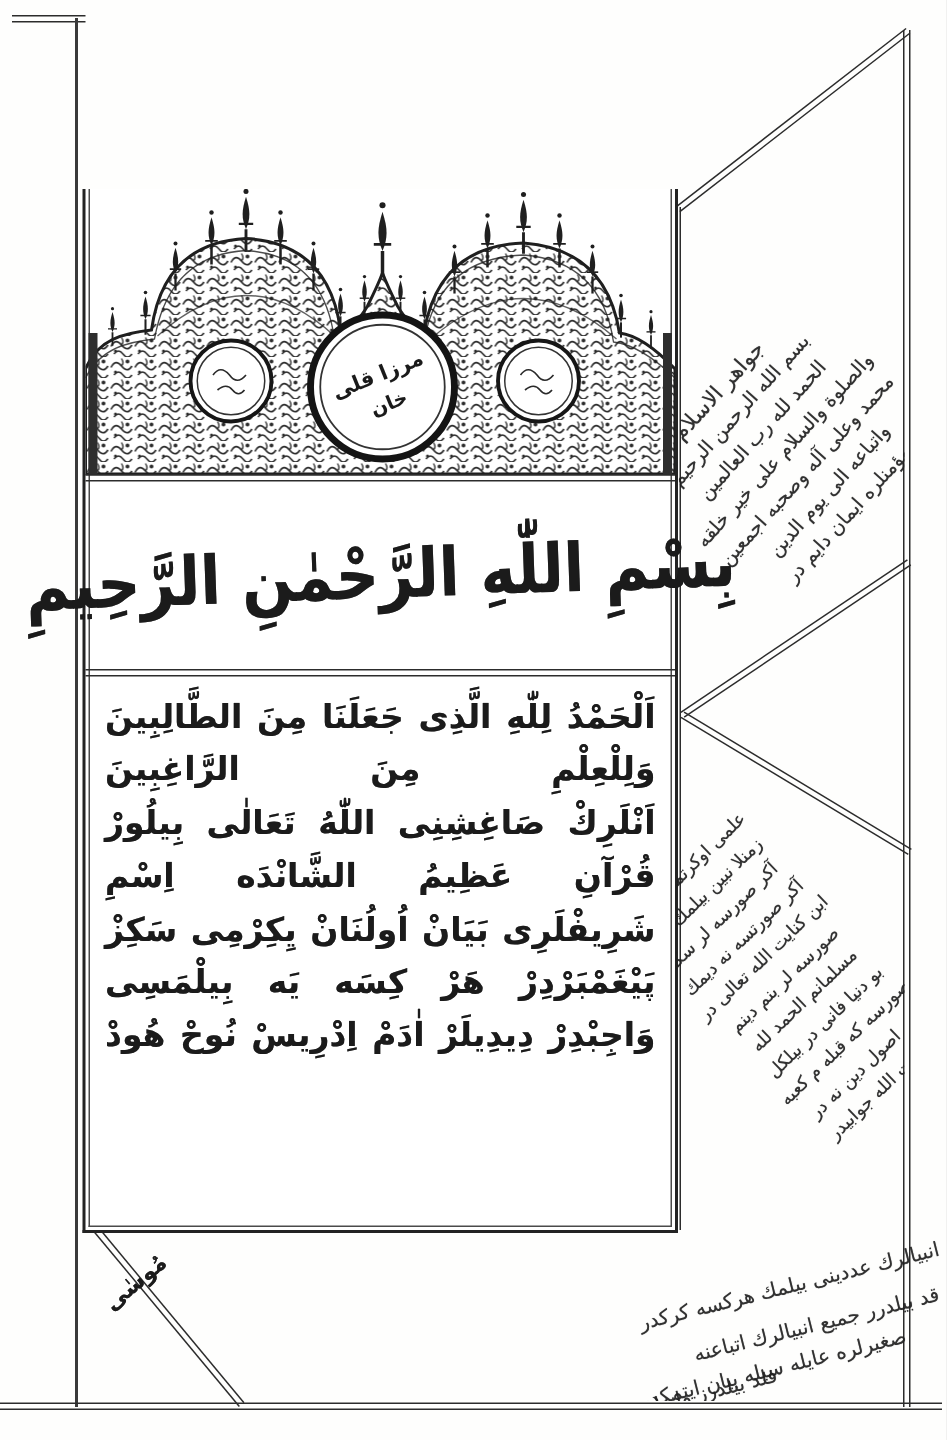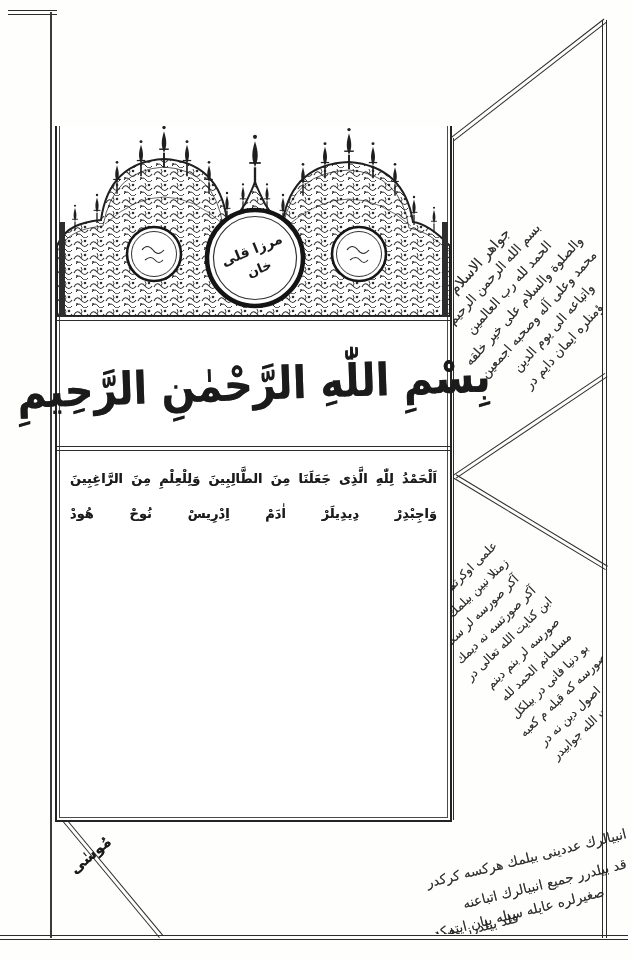--- a/index.html
+++ b/index.html
@@ -14,21 +14,21 @@
   #frame{position:absolute;left:55px;top:126px;width:393px;height:694px;background:#fff;
          border-left:2px solid #232323;border-right:2px solid #232323;border-bottom:2px solid #232323;}
   #frame::before{content:"";position:absolute;left:2px;right:2px;bottom:2px;top:0;
          border-left:1px solid #4a4a4a;border-right:1px solid #4a4a4a;border-bottom:1px solid #4a4a4a;pointer-events:none;}
   #headpiece{position:absolute;left:0;top:0;width:100%;height:192px;}
   .rule{left:0;right:0;}
   #basmala-panel{position:absolute;left:0;right:0;top:196px;height:124px;display:flex;align-items:center;justify-content:center;}
   #basmala-text{direction:rtl;font-size:40px;font-weight:bold;letter-spacing:-1px;
       transform:rotate(-2deg) scaleY(1.12);text-shadow:0 0 .4px rgba(0,0,0,.6);white-space:nowrap;}
   #text-panel{position:absolute;left:0;right:0;top:327px;bottom:2px;padding:8px 13px 4px 13px;direction:rtl;}
-  .tline{font-size:13px;font-weight:bold;line-height:35.4px;text-align:justify;text-align-last:justify;
+  .tline{font-size:22px;font-weight:bold;line-height:35.4px;text-align:justify;text-align-last:justify;
       text-shadow:0 0 .35px rgba(0,0,0,.55);white-space:normal;}
   
   .hw{direction:rtl;color:#222;opacity:.93;text-shadow:0 0 .6px rgba(0,0,0,.5);}
   .clip{position:absolute;overflow:hidden;}
   #mr-top-block{position:absolute;left:-40px;top:86px;width:226px;transform:rotate(-48deg);
       font-size:13px;line-height:20px;text-align:center;}
   #mr-top-block .mtitle{font-size:14.5px;letter-spacing:1px;}
   #mr-bot-block{position:absolute;left:-36px;top:66px;width:216px;transform:rotate(-44deg);
       font-size:12px;line-height:19.5px;text-align:center;}
   .bline{position:absolute;transform:rotate(-14deg);transform-origin:100% 50%;font-size:13.5px;
@@ -121,20 +121,22 @@
 
     <div class="dl-h rule" style="top:190px;"></div>
 
     <div id="basmala-panel">
       <div id="basmala-text">بِسْمِ اللّٰهِ الرَّحْمٰنِ الرَّحِيمِ</div>
     </div>
     <div class="dl-h rule" style="top:320px;"></div>
 
     <div id="text-panel">
       <div class="tline">اَلْحَمْدُ لِلّٰهِ الَّذِى جَعَلَنَا مِنَ الطَّالِبِينَ  وَلِلْعِلْمِ مِنَ الرَّاغِبِينَ</div>
+      <div class="tline">اَنْلَرِكْ صَاغِشِنِى اللّٰهُ تَعَالٰى بِيلُورْ  قُرْآنِ عَظِيمُ الشَّانْدَه اِسْمِ</div>
+      <div class="tline">شَرِيفْلَرِى بَيَانْ اُولُنَانْ يِكِرْمِى سَكِزْ پَيْغَمْبَرْدِرْ هَرْ كِسَه يَه بِيلْمَسِى</div>
       <div class="tline">وَاجِبْدِرْ دِيدِيلَرْ  اٰدَمْ  اِدْرِيسْ  نُوحْ  هُودْ</div>
 
     </div>
   </div>
 
   <div class="clip" style="left:451px;top:145px;width:152px;height:328px;">
     <div id="mr-top-block" class="hw">
       <div class="mtitle">جواهر الاسلام</div>
       <div>بسم الله الرحمن الرحيم</div>
       <div>الحمد لله رب العالمين</div>

